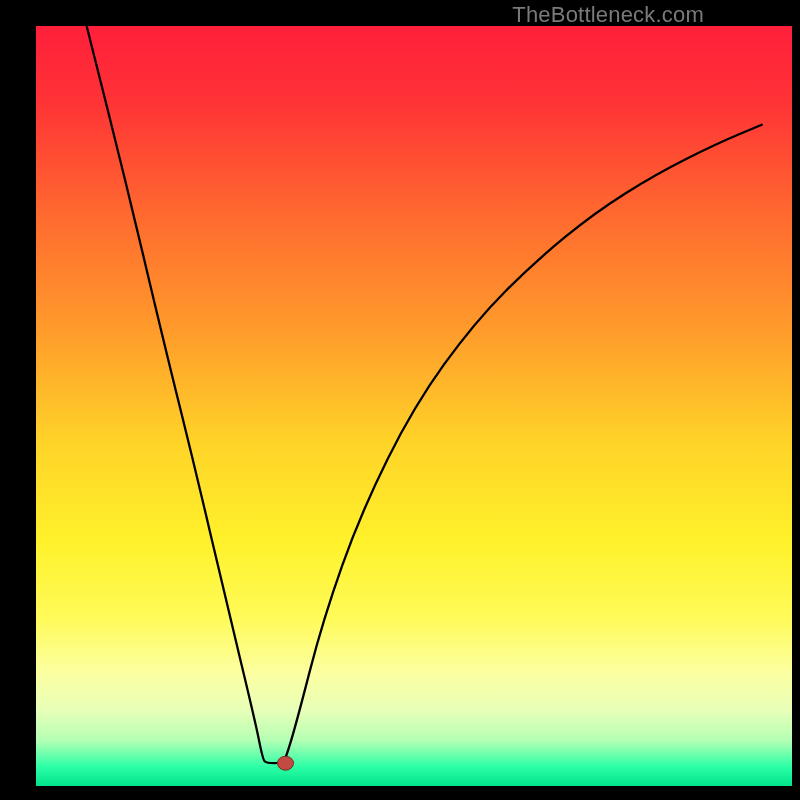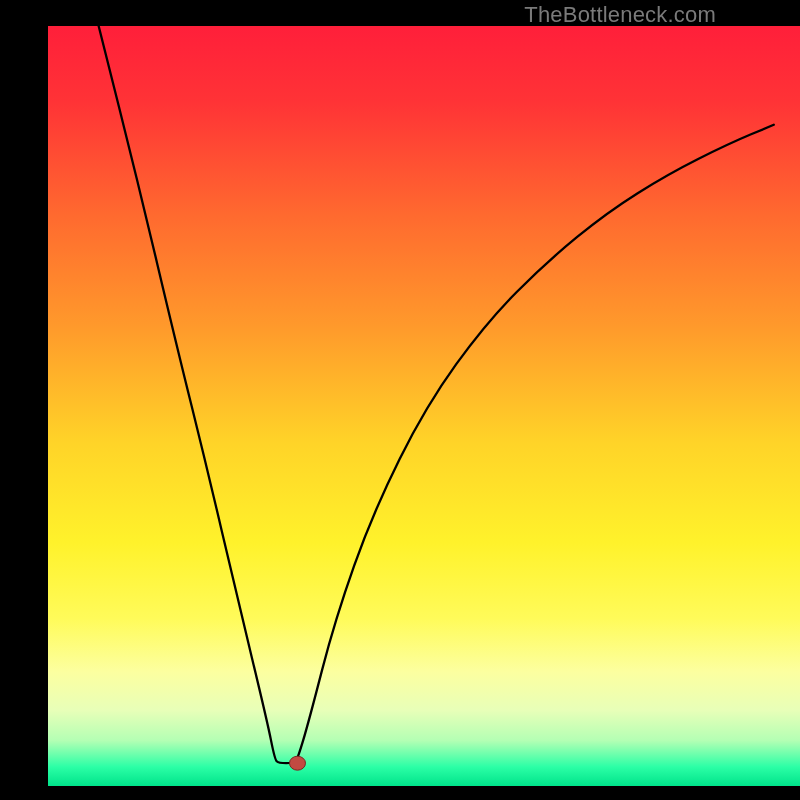--- a/index.html
+++ b/index.html
@@ -7,21 +7,21 @@
     padding: 0;
     width: 800px;
     height: 800px;
     background: #000;
     overflow: hidden;
     font-family: Arial, Helvetica, sans-serif;
   }
   .frame {
     position: absolute;
     top: 0;
-    left: 16px;
+    left: 4px;
     width: 708px;
     height: 800px;
     background: #000;
   }
   .watermark {
     position: absolute;
     top: 2px;
     right: 8px;
     color: #7a7a7a;
     font-size: 22px;

